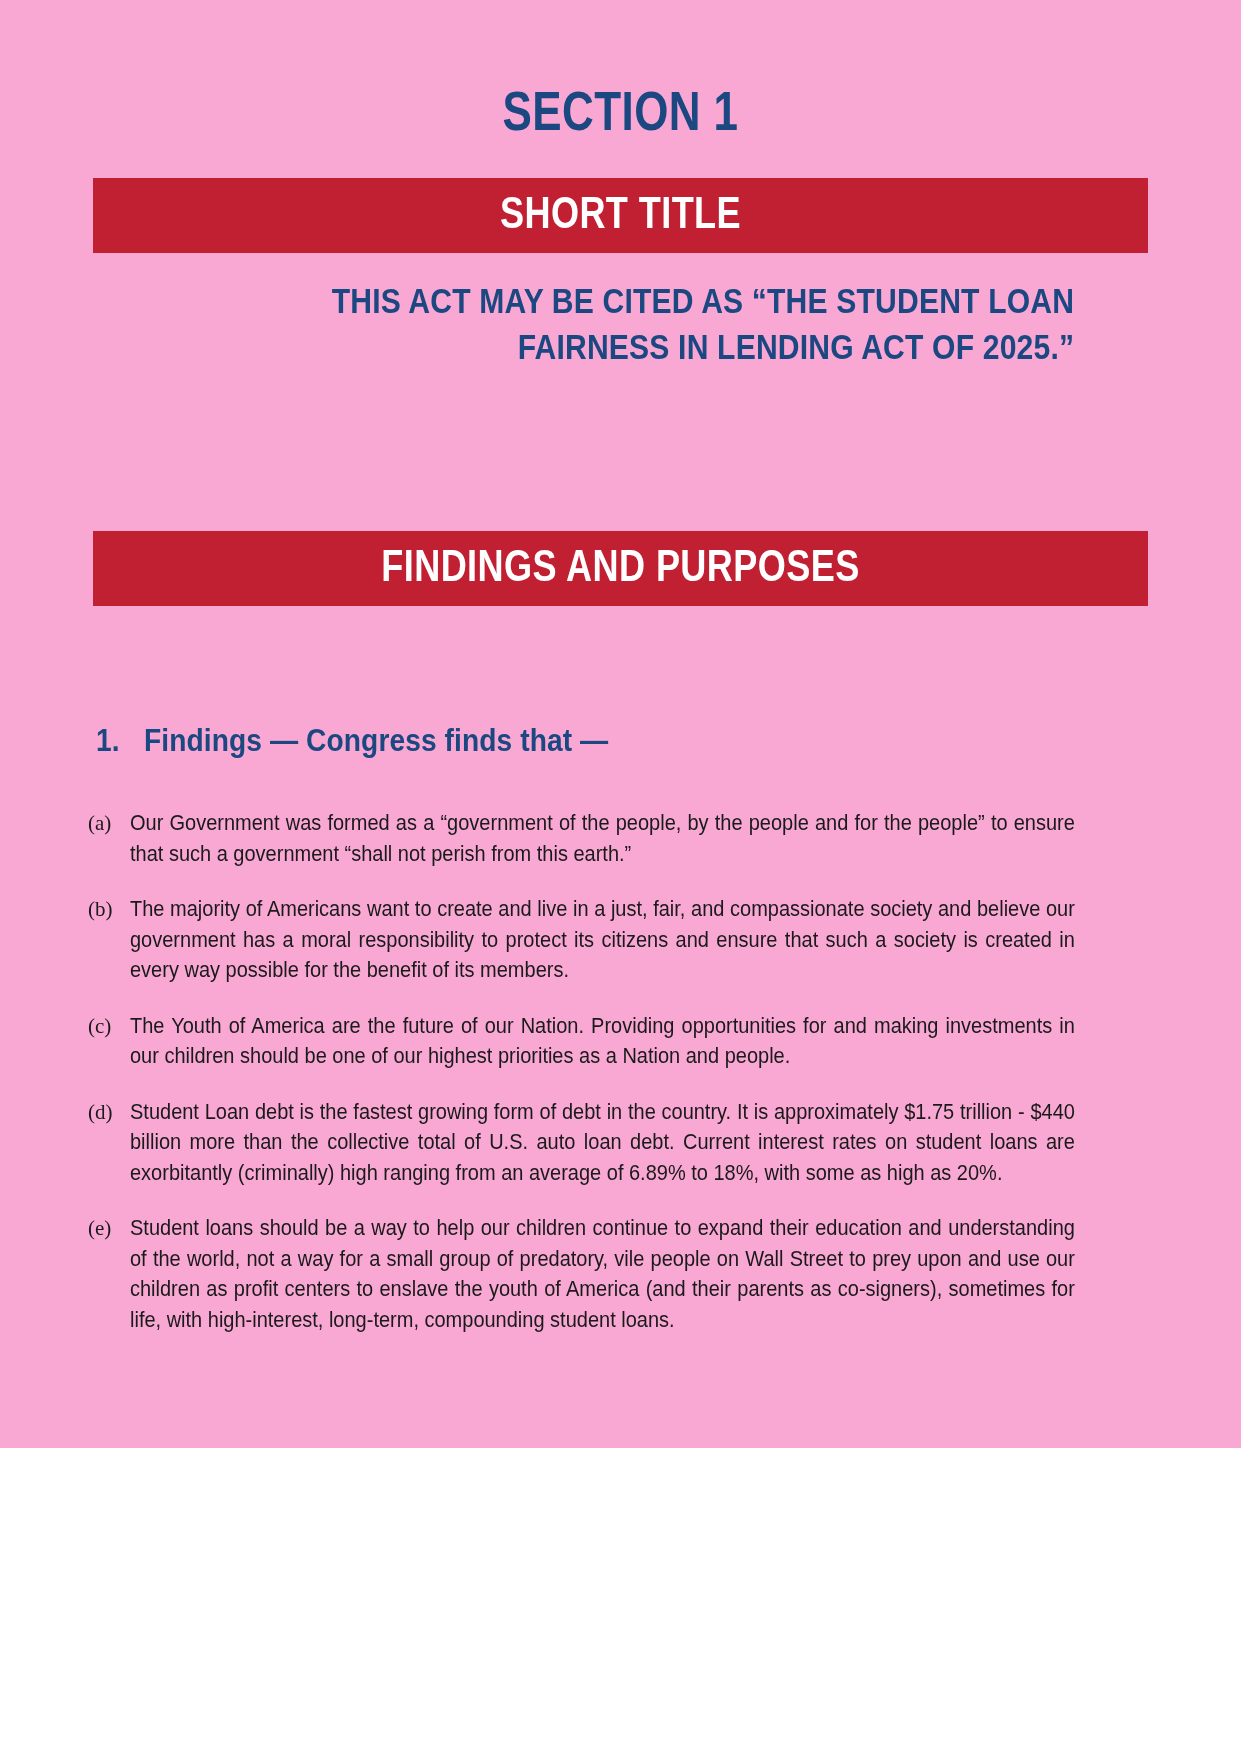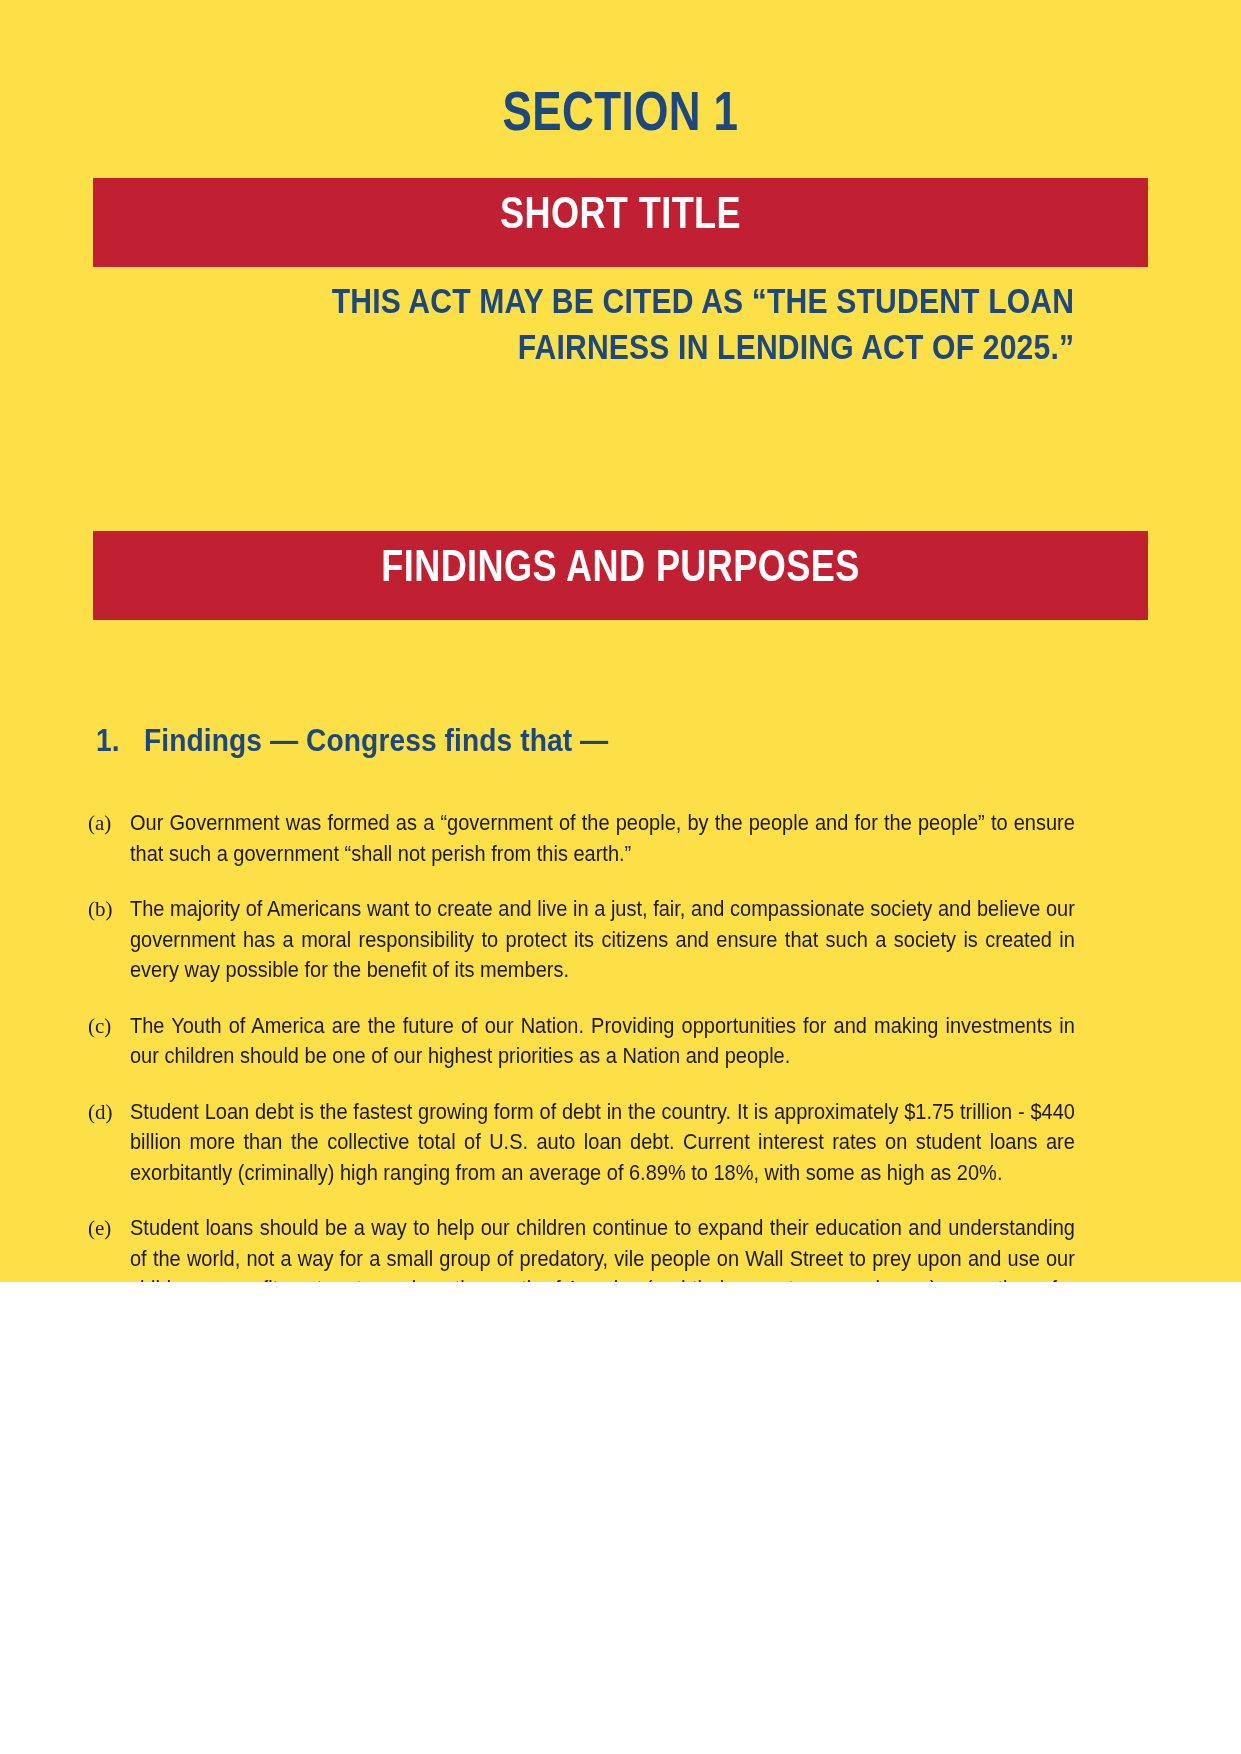--- a/index.html
+++ b/index.html
@@ -11,24 +11,24 @@
     width: 1241px;
     height: 1754px;
     position: relative;
     font-family: "Liberation Sans", sans-serif;
     -webkit-font-smoothing: antialiased;
   }
 
   .page {
     position: relative;
     width: 1241px;
-    height: 1282px;
+    height: 1448px;
     box-sizing: border-box;
     overflow: hidden;
-    background: #fde047;
+    background: #f9a8d4;
   }
 
   
   .section-title {
     text-align: center;
     color: #1c4882;
     font-family: "Liberation Sans", sans-serif;
     font-weight: bold;
     font-size: 55px;
     letter-spacing: 0.5px;
@@ -39,21 +39,21 @@
 
   .banner {
     background: #c02032;
     color: #ffffff;
     text-align: center;
     font-family: "Liberation Sans", sans-serif;
     font-weight: bold;
     font-size: 44px;
     letter-spacing: 0.5px;
     line-height: 1.28;
-    padding: 7px 0 26px 0;
+    padding: 7px 0 12px 0;
     box-sizing: border-box;
   }
   .banner-inner {
     display: block;
     transform: scaleX(0.82);
     transform-origin: center center;
     white-space: nowrap;
   }
 
   .act-citation {

